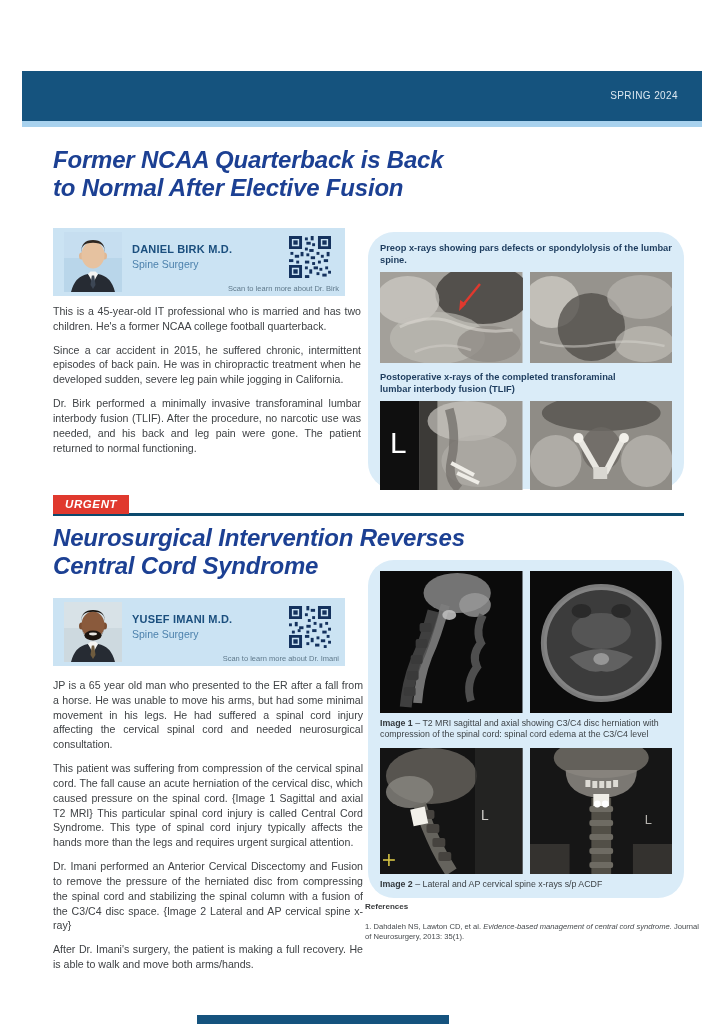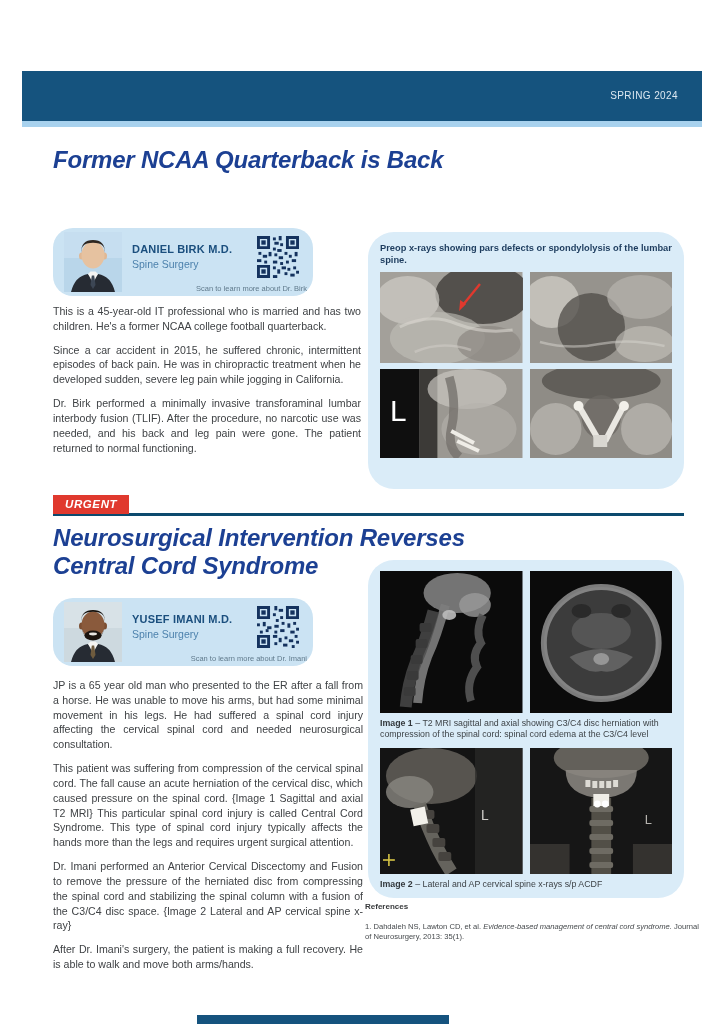--- a/index.html
+++ b/index.html
@@ -8,21 +8,21 @@
 
   
   .header-bar{left:22px;top:71px;width:680px;height:50px;background:#15537e;}
   .issue{position:absolute;right:24px;top:0;line-height:50px;font-size:10px;color:#dce8f1;letter-spacing:.4px;}
   .header-strip{left:22px;top:121px;width:680px;height:6px;background:#a8d2ee;}
 
   
   .art-title{color:#1c4093;font-weight:bold;font-style:italic;font-size:24px;line-height:1.17;letter-spacing:-.2px;}
 
   
-  .doc-card{width:260px;height:68px;background:#cbe3f3;border-radius:20px;}
+  .doc-card{width:292px;height:68px;background:#cbe3f3;}
   .doc-photo{position:absolute;left:11px;top:4px;width:58px;height:60px;overflow:hidden;}
   .doc-meta{position:absolute;left:79px;top:15px;}
   .doc-name{font-size:11px;font-weight:bold;color:#1b4f7e;letter-spacing:.2px;}
   .doc-spec{font-size:10.5px;color:#4d82ad;margin-top:3px;}
   .qr{position:absolute;right:14px;top:8px;width:42px;height:42px;}
   .scan{position:absolute;right:6px;bottom:3px;font-size:7.5px;color:#607a8c;}
 
   
   .body-copy{width:308px;font-size:10.6px;line-height:1.4;color:#3f4245;text-align:justify;}
   .body-copy p{margin:0 0 9px 0;}
@@ -48,20 +48,21 @@
 </head>
 <body>
 
 <div class="abs header-bar">
   <span class="issue">SPRING 2024</span>
 </div>
 <div class="abs header-strip"></div>
 
 <div class="abs art-title" style="left:53px;top:146px;">
   <div>Former NCAA Quarterback is Back</div>
+  <div>to Normal After Elective Fusion</div>
 </div>
 
 <div class="abs doc-card" style="left:53px;top:228px;">
   <div class="doc-photo">
     <svg width="58" height="60" viewBox="0 0 58 60">
       <rect width="58" height="60" fill="#b9d6ea"></rect>
       <rect width="58" height="26" fill="#c6def0"></rect>
       <ellipse cx="17.5" cy="24" rx="2.5" ry="3.5" fill="#e0b894"></ellipse>
       <ellipse cx="40.5" cy="24" rx="2.5" ry="3.5" fill="#e0b894"></ellipse>
       <ellipse cx="29" cy="23" rx="11.5" ry="13.5" fill="#e6c2a0"></ellipse>
@@ -142,20 +143,21 @@
     </svg>
     <svg class="ximg" width="144" height="91" viewBox="0 0 144 91" preserveAspectRatio="none">
       <rect width="144" height="91" fill="#96938d"></rect>
       <ellipse cx="22" cy="30" rx="28" ry="26" fill="#d4d1cb" opacity=".7"></ellipse>
       <ellipse cx="62" cy="55" rx="34" ry="34" fill="#4e4b47" opacity=".75"></ellipse>
       <ellipse cx="112" cy="25" rx="34" ry="22" fill="#b7b4ae" opacity=".7"></ellipse>
       <ellipse cx="116" cy="72" rx="30" ry="18" fill="#c6c3bd" opacity=".6"></ellipse>
       <path d="M10,70 Q40,78 70,72 Q100,66 136,74" stroke="#d8d5cf" stroke-width="2.5" fill="none" opacity=".5"></path>
     </svg>
   </div>
+  <div class="pcap" style="margin-top:9px;width:250px;">Postoperative x-rays of the completed transforaminal lumbar interbody fusion (TLIF)</div>
   <div class="img-row">
     <svg class="ximg" width="144" height="89" viewBox="0 0 144 89" preserveAspectRatio="none">
       <rect width="144" height="89" fill="#9b9892"></rect>
       <rect width="40" height="89" fill="#0f0f0f"></rect>
       <rect x="40" width="18" height="89" fill="#3c3a37"></rect>
       <ellipse cx="88" cy="20" rx="40" ry="20" fill="#c9c6c0" opacity=".7"></ellipse>
       <ellipse cx="100" cy="60" rx="38" ry="26" fill="#b4b1ab" opacity=".6"></ellipse>
       <path d="M70,8 Q78,35 72,60 Q68,78 80,88" stroke="#75726d" stroke-width="9" fill="none" opacity=".8"></path>
       <line x1="72" y1="62" x2="95" y2="74" stroke="#efede7" stroke-width="4"></line>
       <line x1="78" y1="72" x2="100" y2="82" stroke="#efede7" stroke-width="4"></line>

